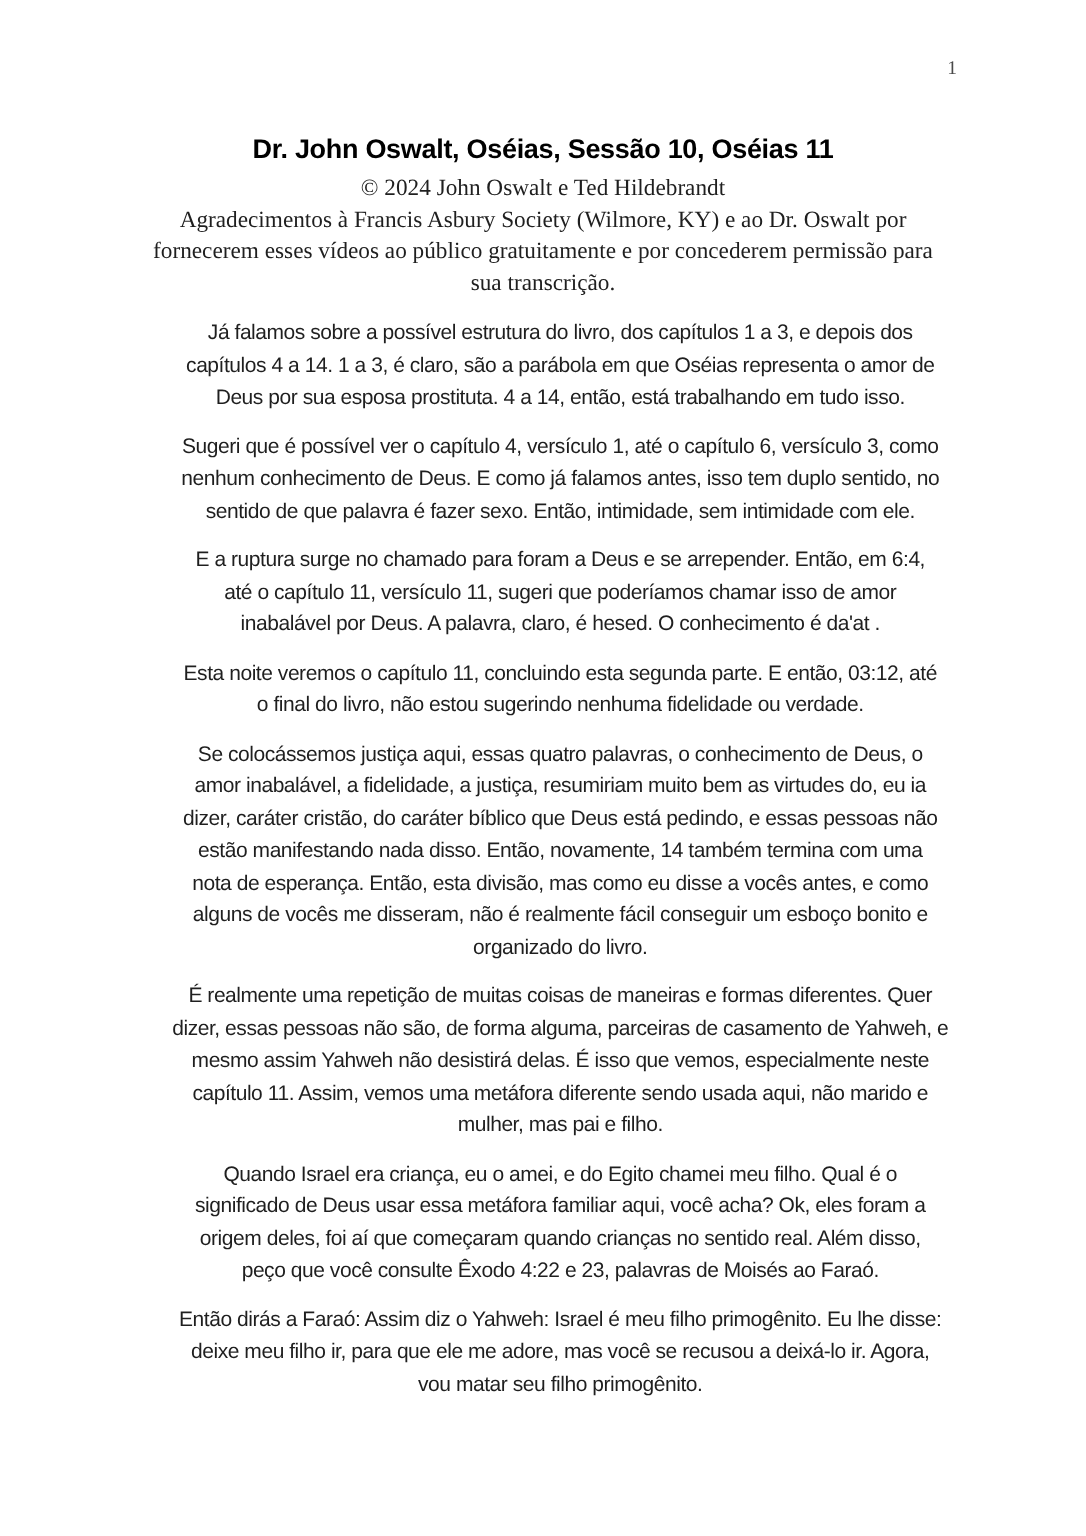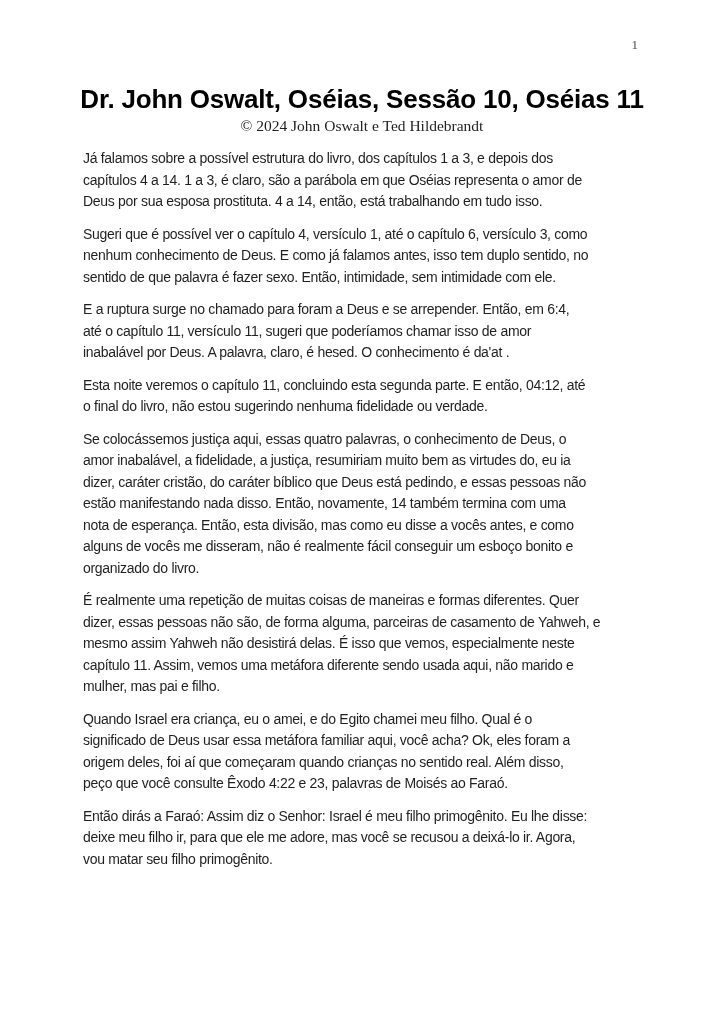--- a/index.html
+++ b/index.html
@@ -23,21 +23,21 @@
     color: #4a4a4a;
   }
   .header {
     padding-top: 86px;
     text-align: center;
   }
   .title {
     margin: 0;
     font-family: "Liberation Sans", sans-serif;
     font-weight: 700;
-    font-size: 26px;
+    font-size: 18px;
     line-height: 27px;
     color: #000000;
     letter-spacing: -0.2px;
   }
   .copyright {
     margin-top: 2px;
     font-family: "Liberation Serif", serif;
     font-size: 15.5px;
     line-height: 21px;
     color: #1f1f1f;
@@ -53,60 +53,64 @@
     margin: 12px 60px 0 83px;
     font-family: "Liberation Sans", sans-serif;
     font-size: 14px;
     line-height: 21.5px;
     letter-spacing: -0.3px;
     color: #1f1f1f;
   }
   .body-text p {
     margin: 0 0 11px 0;
     white-space: pre;
+    text-align: center;
   }
 </style>
 </head>
 <body>
 
 <div class="page">
 
   <div class="page-number">1</div>
 
   <div class="header">
     <h1 class="title">Dr. John Oswalt, Oséias, Sessão 10, Oséias 11</h1>
     <div class="copyright">© 2024 John Oswalt e Ted Hildebrandt</div>
+    <div class="acknowledgment">Agradecimentos à Francis Asbury Society (Wilmore, KY) e ao Dr. Oswalt por
+fornecerem esses vídeos ao público gratuitamente e por concederem permissão para
+sua transcrição.</div>
   </div>
 
   <div class="body-text">
     <p>Já falamos sobre a possível estrutura do livro, dos capítulos 1 a 3, e depois dos
 capítulos 4 a 14. 1 a 3, é claro, são a parábola em que Oséias representa o amor de
 Deus por sua esposa prostituta. 4 a 14, então, está trabalhando em tudo isso.</p>
     <p>Sugeri que é possível ver o capítulo 4, versículo 1, até o capítulo 6, versículo 3, como
 nenhum conhecimento de Deus. E como já falamos antes, isso tem duplo sentido, no
 sentido de que palavra é fazer sexo. Então, intimidade, sem intimidade com ele.</p>
     <p>E a ruptura surge no chamado para foram a Deus e se arrepender. Então, em 6:4,
 até o capítulo 11, versículo 11, sugeri que poderíamos chamar isso de amor
 inabalável por Deus. A palavra, claro, é hesed. O conhecimento é da'at .</p>
-    <p>Esta noite veremos o capítulo 11, concluindo esta segunda parte. E então, 04:12, até
+    <p>Esta noite veremos o capítulo 11, concluindo esta segunda parte. E então, 03:12, até
 o final do livro, não estou sugerindo nenhuma fidelidade ou verdade.</p>
     <p>Se colocássemos justiça aqui, essas quatro palavras, o conhecimento de Deus, o
 amor inabalável, a fidelidade, a justiça, resumiriam muito bem as virtudes do, eu ia
 dizer, caráter cristão, do caráter bíblico que Deus está pedindo, e essas pessoas não
 estão manifestando nada disso. Então, novamente, 14 também termina com uma
 nota de esperança. Então, esta divisão, mas como eu disse a vocês antes, e como
 alguns de vocês me disseram, não é realmente fácil conseguir um esboço bonito e
 organizado do livro.</p>
     <p>É realmente uma repetição de muitas coisas de maneiras e formas diferentes. Quer
 dizer, essas pessoas não são, de forma alguma, parceiras de casamento de Yahweh, e
 mesmo assim Yahweh não desistirá delas. É isso que vemos, especialmente neste
 capítulo 11. Assim, vemos uma metáfora diferente sendo usada aqui, não marido e
 mulher, mas pai e filho.</p>
     <p>Quando Israel era criança, eu o amei, e do Egito chamei meu filho. Qual é o
 significado de Deus usar essa metáfora familiar aqui, você acha? Ok, eles foram a
 origem deles, foi aí que começaram quando crianças no sentido real. Além disso,
 peço que você consulte Êxodo 4:22 e 23, palavras de Moisés ao Faraó.</p>
-    <p>Então dirás a Faraó: Assim diz o Senhor: Israel é meu filho primogênito. Eu lhe disse:
+    <p>Então dirás a Faraó: Assim diz o Yahweh: Israel é meu filho primogênito. Eu lhe disse:
 deixe meu filho ir, para que ele me adore, mas você se recusou a deixá-lo ir. Agora,
 vou matar seu filho primogênito.</p>
   </div>
 
 </div>
 
 </body></html>

